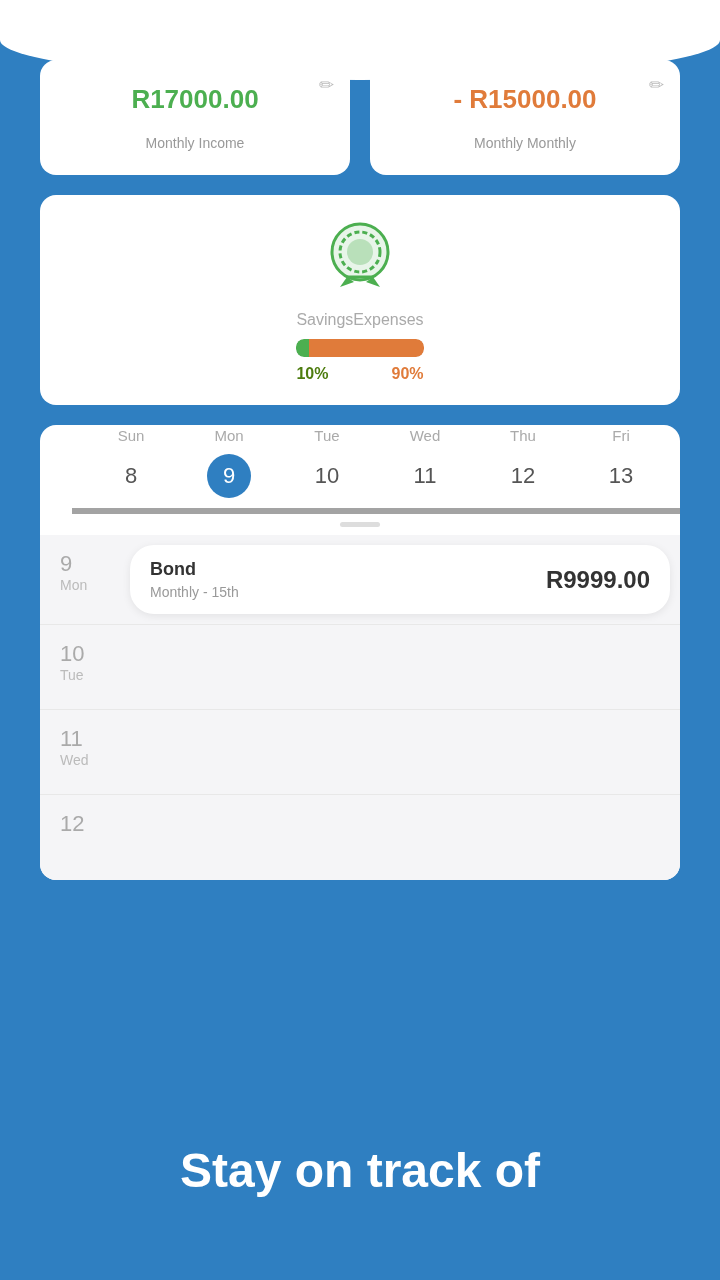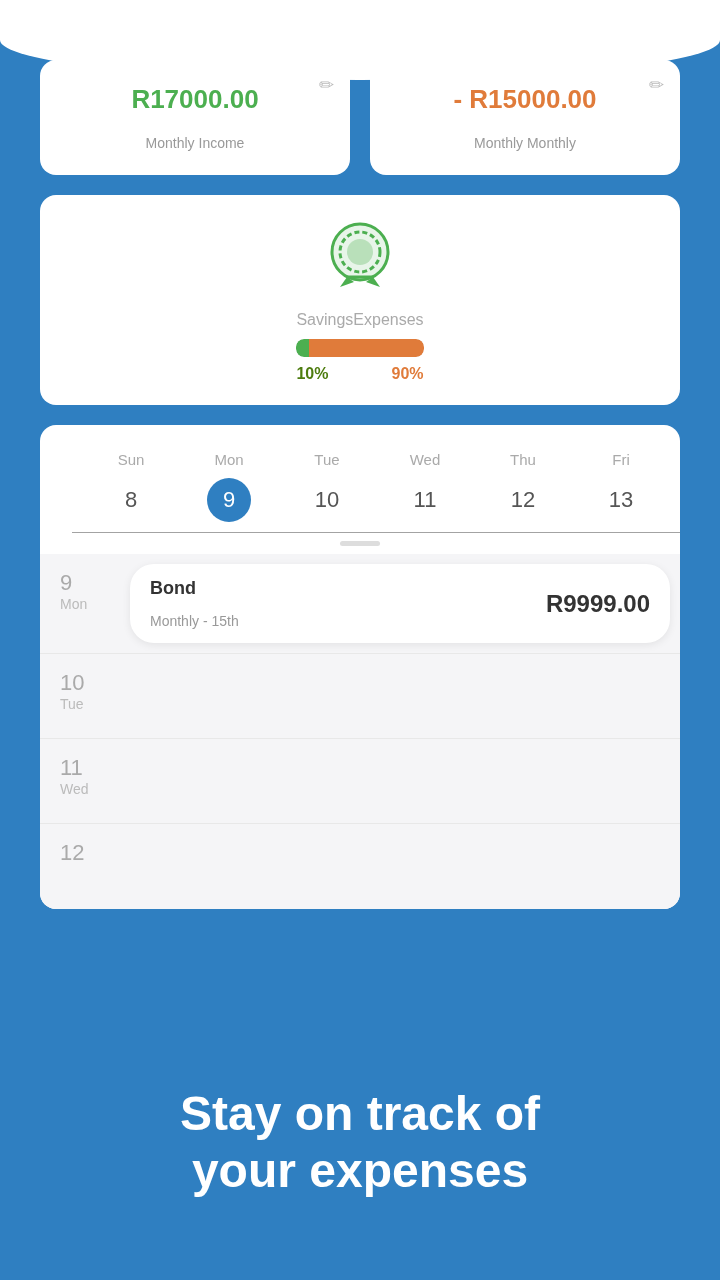--- a/index.html
+++ b/index.html
@@ -164,22 +164,22 @@
     .calendar-card {
       background: white;
       border-radius: 16px;
       margin-top: 20px;
       overflow: hidden;
     }
 
     .calendar-header {
       display: flex;
       justify-content: space-around;
-      padding: 26px 10px 10px 10px;
-      border-bottom: 1px solid #a3a3a3;
+      padding: 2px 10px 10px 10px;
+      border-bottom: 6px solid #a3a3a3;
       margin-left: 32px;
     }
 
     .cal-day-col {
       display: flex;
       flex-direction: column;
       align-items: center;
       gap: 10px;
       width: 76px;
     }
@@ -274,21 +274,21 @@
 
     .event-name {
       font-size: 18px;
       font-weight: 700;
       color: #333;
     }
 
     .event-recurrence {
       font-size: 14px;
       color: #999;
-      margin-top: 14px;
+      margin-top: 4px;
     }
 
     .event-amount {
       font-size: 24px;
       font-weight: 700;
       color: #333;
     }
 
     
     .bottom-text {
@@ -424,15 +424,15 @@
             <span class="row-day-name"></span>
           </div>
           <div class="row-events"></div>
         </div>
       </div>
   </div>
 </div>
 
 <div class="bottom-text">
   <h2>
-    <span>Stay on track of</span><br><span>your expenses</span>
+    <span>Stay on track of</span><br>
   </h2>
 </div>
 
 </body></html>

